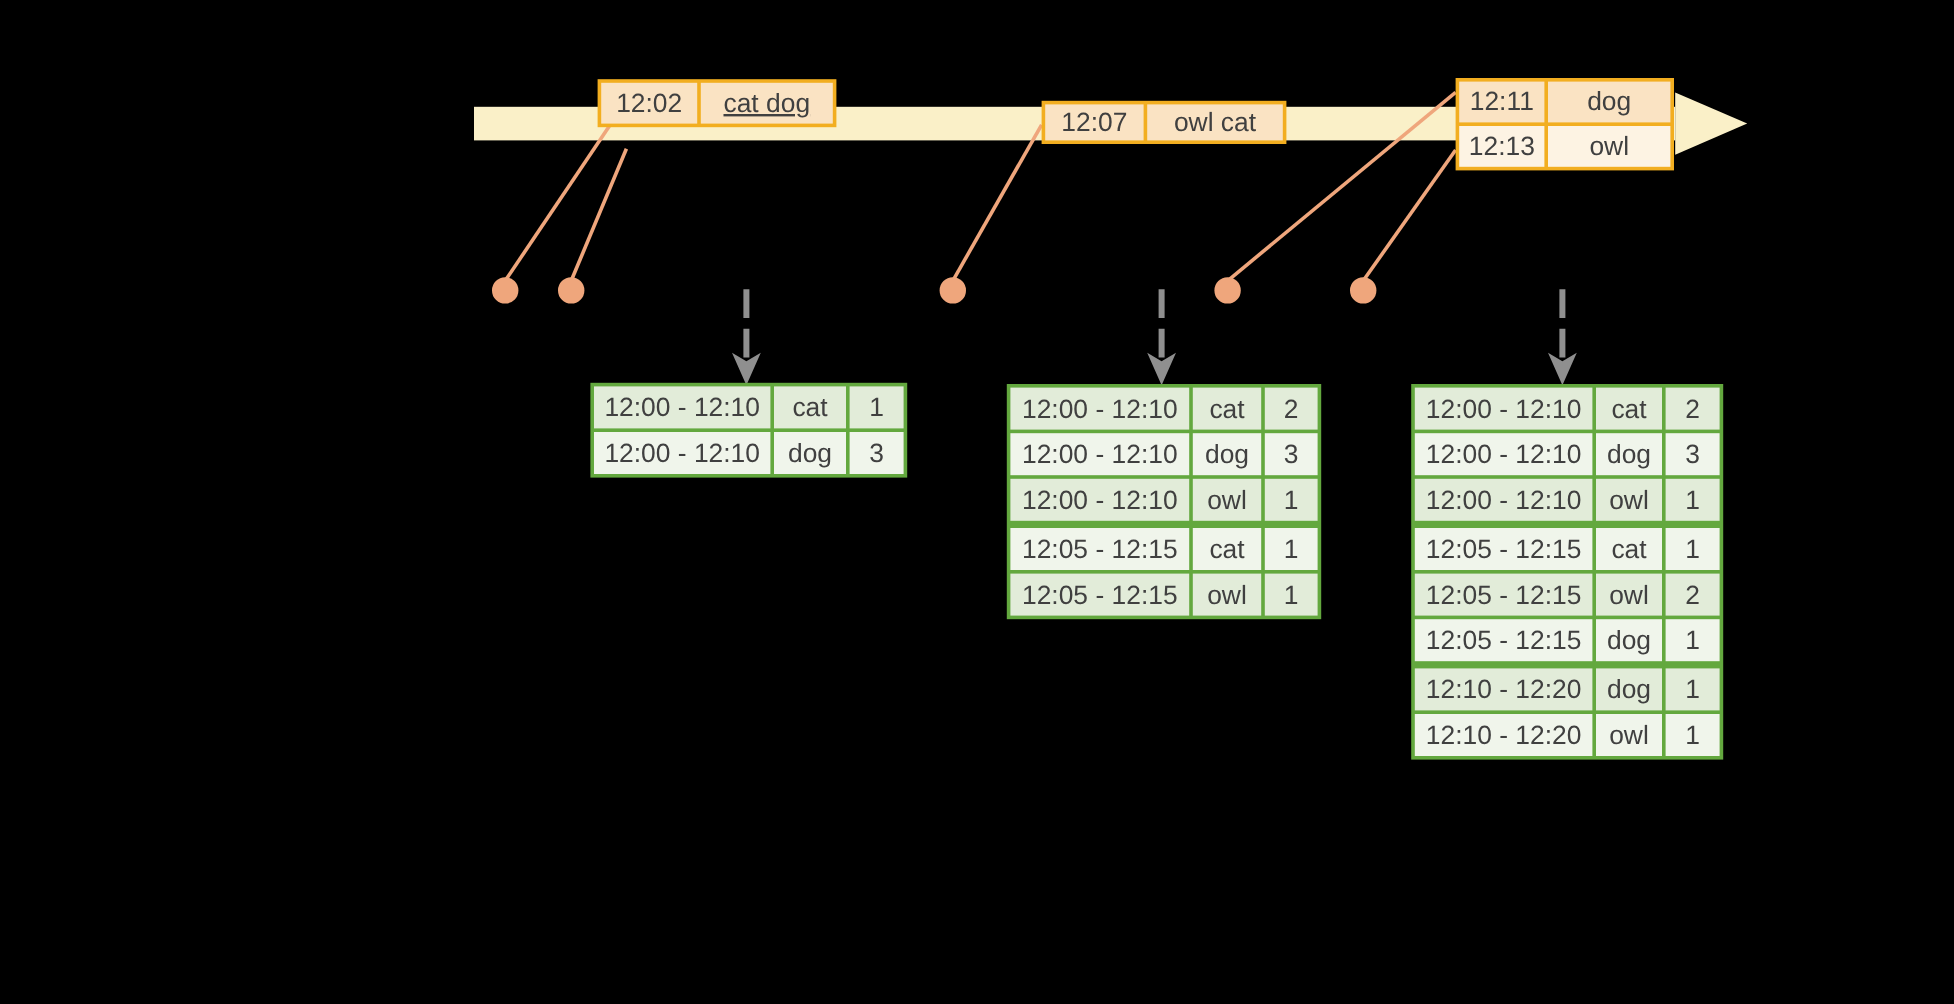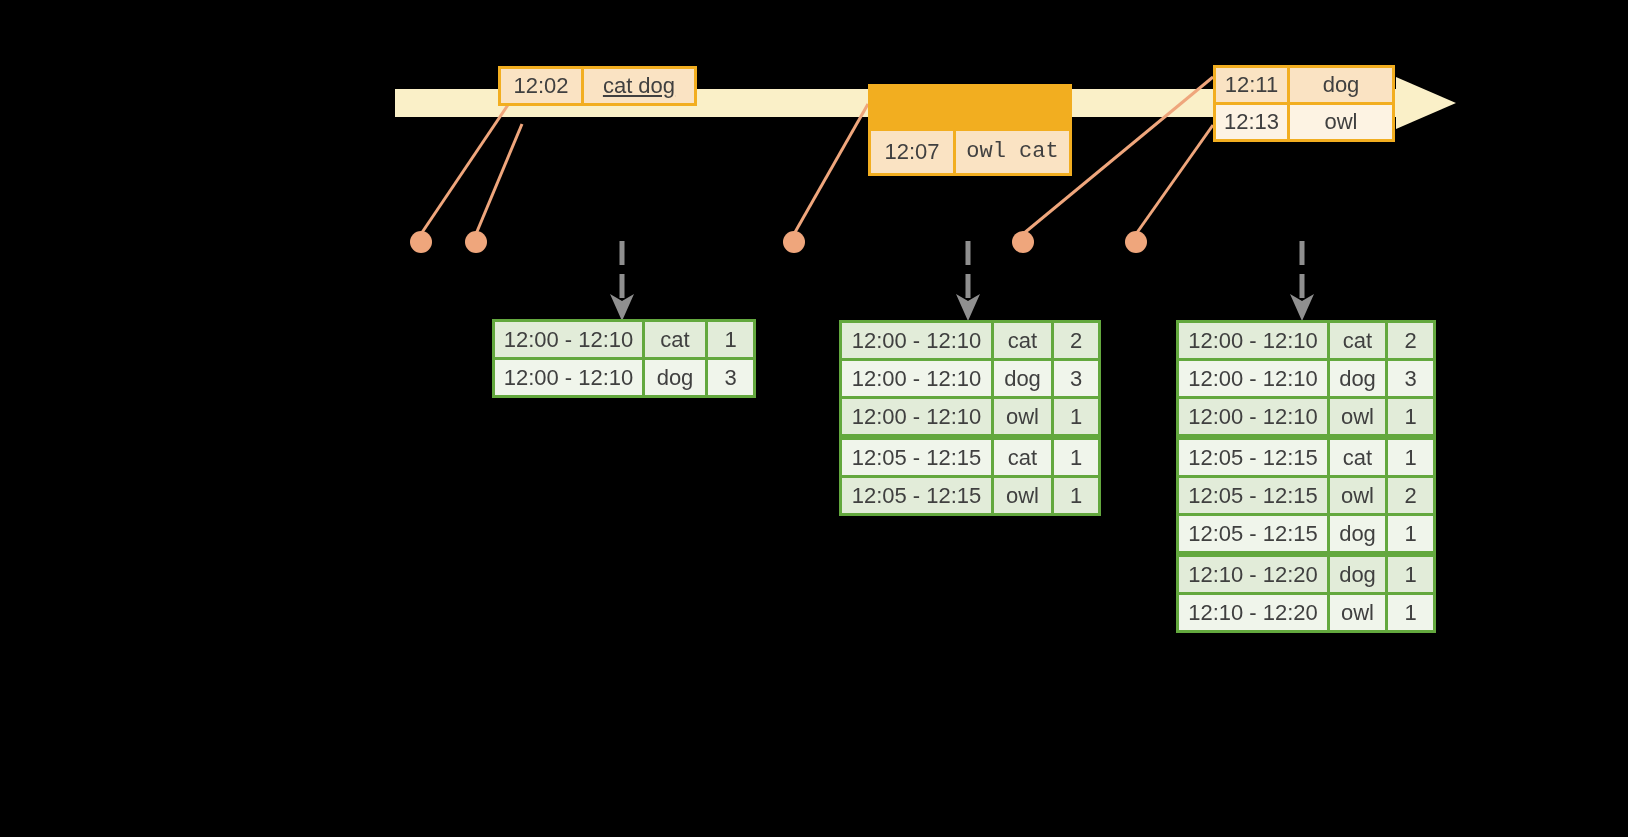--- a/index.html
+++ b/index.html
@@ -37,23 +37,23 @@
   .rtable{background:var(--result-border,#63A83E);text-align:right;}
   .rtable .cell{height:35px;background:var(--result-row-light,#F0F5EB);}
   .rtable .trow.base .cell{background:var(--result-row-dark,#E2ECD9);}
   .rtable .trow.group-start{margin-top:3px;}
 
   #event-table-1{left:498px;top:66px;}
   #event-table-1 .cell-time{width:80px;}
   #event-table-1 .cell-words{width:110px;text-decoration:underline;}
 
   #event-table-2{left:868px;top:84px;}
-  #event-table-2 .cell{height:42px;margin-top:44px;}
+  #event-table-2 .cell{height:30px;}
   #event-table-2 .cell-time{width:82px;}
-  #event-table-2 .cell-words{width:113px;font-family:Liberation Mono, monospace;}
+  #event-table-2 .cell-words{width:113px;}
 
   #event-table-3{left:1213px;top:65px;}
   #event-table-3 .cell-time{width:71px;}
   #event-table-3 .cell-words{width:102px;}
 
   #result-table-1{left:492px;top:319px;}
   #result-table-1 .cell-window{width:147px;}
   #result-table-1 .cell-word{width:60px;}
   #result-table-1 .cell-count{width:45px;}
 

